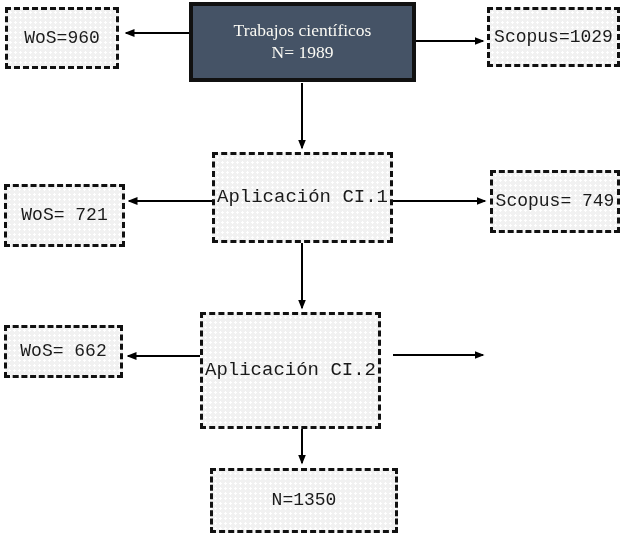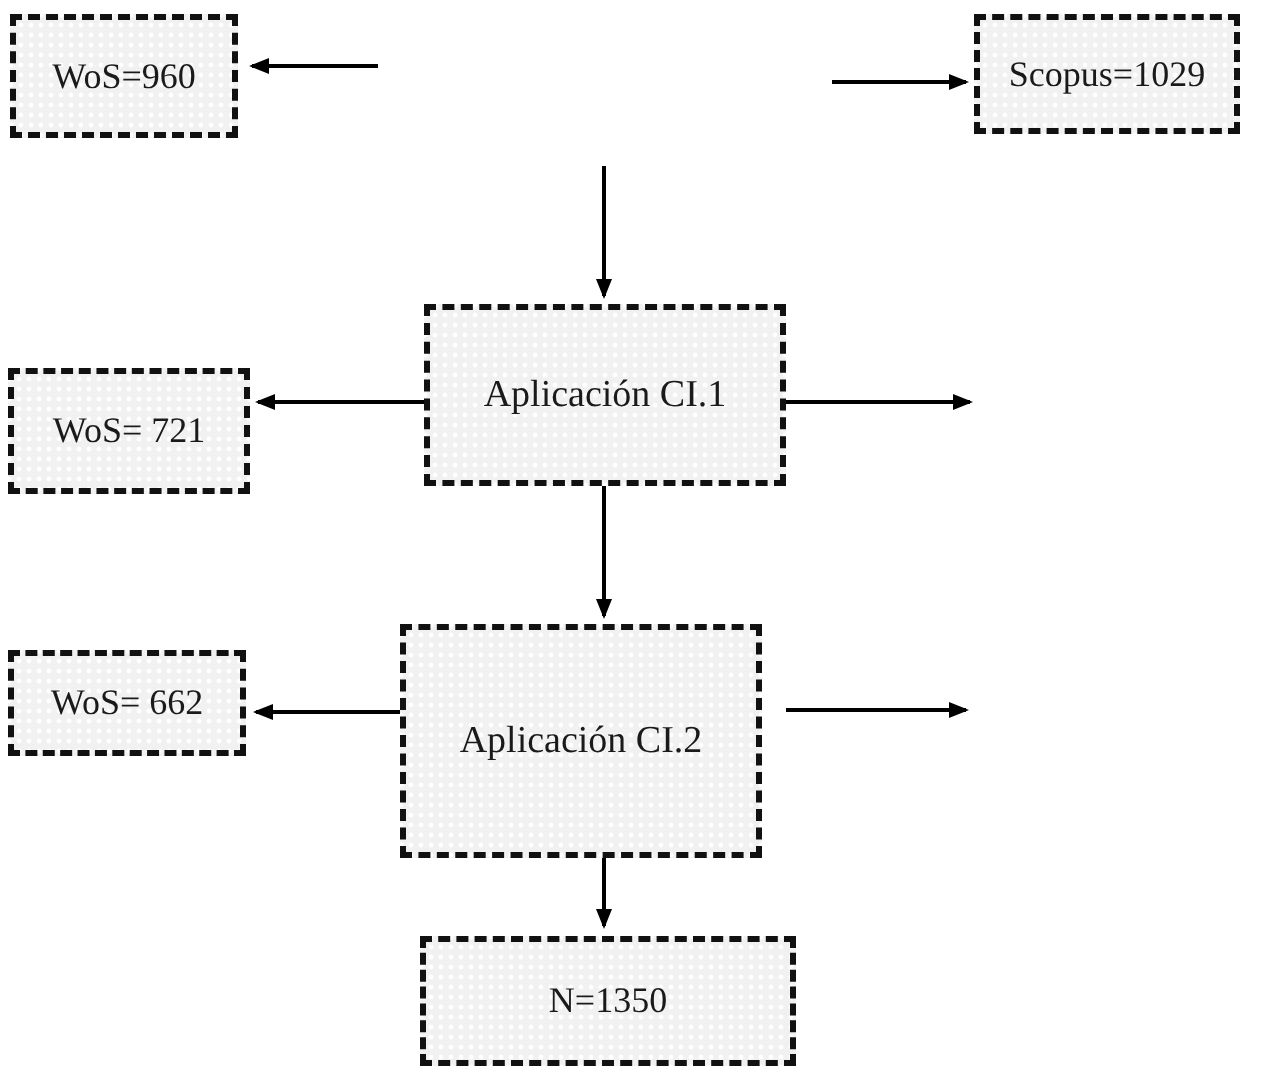--- a/index.html
+++ b/index.html
@@ -25,20 +25,21 @@
     text-align: center;
     color: #1a1a1a;
     font-size: 18px;
     line-height: 1.25;
   }
   .dashed {
     border: 3px dashed var(--border-color);
     background-color: var(--box-fill);
     background-image: radial-gradient(circle, #ffffff 1px, rgba(255,255,255,0) 1.4px);
     background-size: 5px 5px;
+    font-family: Liberation Mono, monospace;
   }
   .root {
     border: 4px solid var(--border-color);
     background: var(--root-fill);
     color: var(--root-text);
     font-size: 17.5px;
   }
   .center-node { font-size: 19px; }
   .arrows {
     position: absolute;
@@ -74,37 +75,44 @@
     <line x1="416" y1="41" x2="483" y2="41" stroke="#000" stroke-width="2" marker-end="url(#ah)"></line>
     <line x1="302" y1="83" x2="302" y2="148" stroke="#000" stroke-width="2" marker-end="url(#ah)"></line>
     <line x1="212" y1="201" x2="129" y2="201" stroke="#000" stroke-width="2" marker-end="url(#ah)"></line>
     <line x1="393" y1="201" x2="485" y2="201" stroke="#000" stroke-width="2" marker-end="url(#ah)"></line>
     <line x1="302" y1="243" x2="302" y2="308" stroke="#000" stroke-width="2" marker-end="url(#ah)"></line>
     <line x1="212" y1="356" x2="128" y2="356" stroke="#000" stroke-width="2" marker-end="url(#ah)"></line>
     <line x1="393" y1="355" x2="483" y2="355" stroke="#000" stroke-width="2" marker-end="url(#ah)"></line>
     <line x1="302" y1="403" x2="302" y2="463" stroke="#000" stroke-width="2" marker-end="url(#ah)"></line>
   </svg>
 
+  <div id="node-root" class="node root">
+    <span>Trabajos científicos</span>
+    <span>N= 1989</span>
+  </div>
 
   <div id="node-wos-1" class="node dashed">
     <span>WoS=960</span>
   </div>
 
   <div id="node-scopus-1" class="node dashed">
     <span>Scopus=1029</span>
   </div>
 
   <div id="node-ci-1" class="node dashed center-node">
     <span>Aplicación CI.1</span>
   </div>
 
   <div id="node-wos-2" class="node dashed">
     <span>WoS= 721</span>
   </div>
 
+  <div id="node-scopus-2" class="node dashed">
+    <span>Scopus= 749</span>
+  </div>
 
   <div id="node-ci-2" class="node dashed center-node">
     <span>Aplicación CI.2</span>
   </div>
 
   <div id="node-wos-3" class="node dashed">
     <span>WoS= 662</span>
   </div>
 
 

